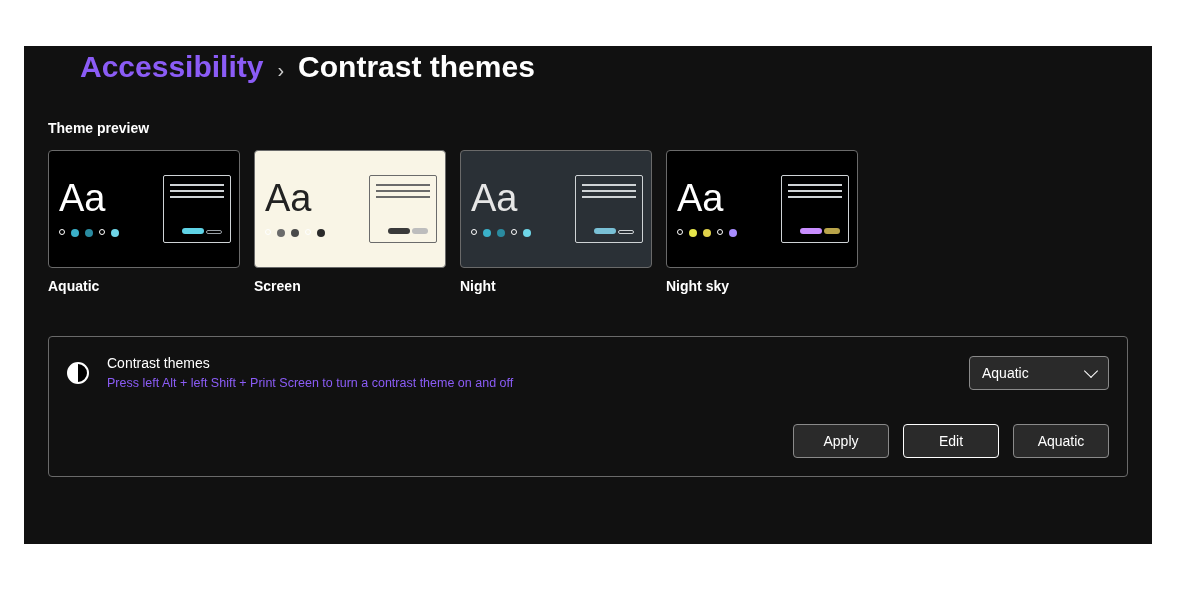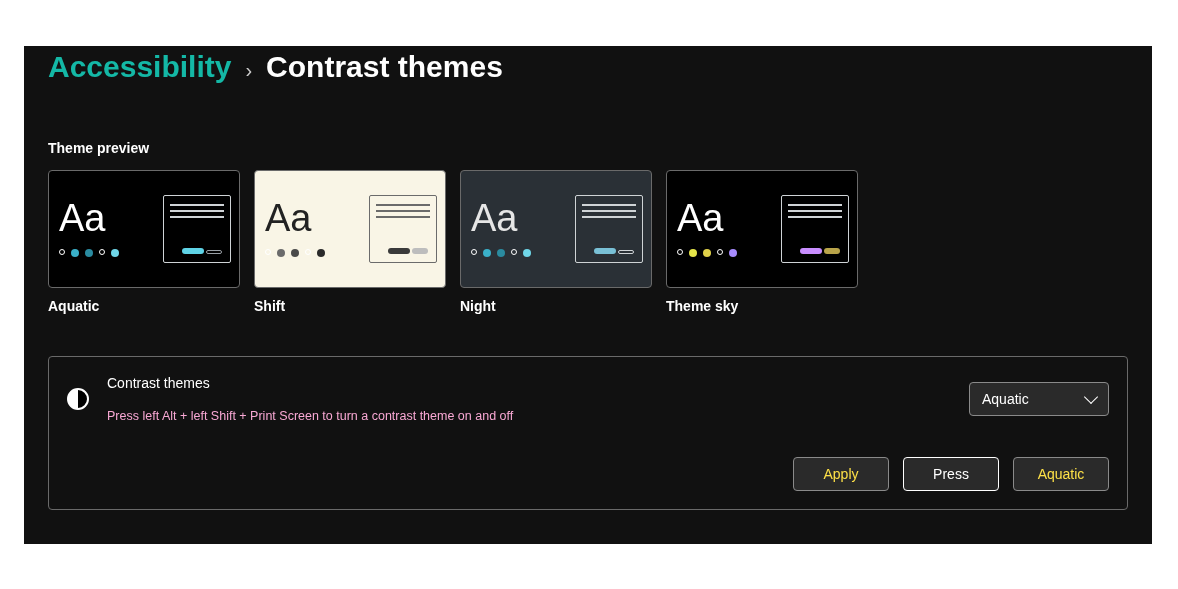--- a/index.html
+++ b/index.html
@@ -21,40 +21,41 @@
   }
   .breadcrumb {
     display: flex;
     align-items: baseline;
     gap: 14px;
     padding-top: 4px;
   }
   .breadcrumb-parent {
     font-size: 30px;
     font-weight: 600;
-    color: #14b8a6;
+    color: #8b5cf6;
     cursor: pointer;
+    margin-left: 32px;
   }
   .breadcrumb-sep {
     font-size: 20px;
     color: #cfcfcf;
     font-weight: 300;
   }
   .breadcrumb-current {
     font-size: 30px;
     font-weight: 600;
     color: #ffffff;
   }
   .subtitle {
     margin-top: 26px;
     font-size: 14px;
     color: #e6e6e6;
   }
   .section-label {
-    margin-top: 56px;
+    margin-top: 36px;
     font-size: 14px;
     font-weight: 600;
   }
   .previews {
     display: flex;
     gap: 14px;
     margin-top: 14px;
   }
   .preview-item { display: flex; flex-direction: column; gap: 10px; }
   .preview-card {
@@ -140,21 +141,21 @@
     gap: 18px;
   }
   .contrast-icon {
     width: 22px; height: 22px; flex-shrink:0;
     border-radius: 50%;
     background: linear-gradient(90deg,#fff 50%,#000 50%);
     border: 2px solid #fff;
   }
   .settings-text { flex: 1; }
   .settings-title { font-size: 14px; }
-  .settings-sub { font-size: 12.5px; color:#f9a8d4; margin-top:18px; }
+  .settings-sub { font-size: 12.5px; color:#8b5cf6; margin-top:5px; }
   .dropdown {
     width: 140px;
     height: 34px;
     border: 1px solid #8a8a8a;
     border-radius: 4px;
     background: #2a2a2a;
     color:#fff;
     display:flex; align-items:center; justify-content:space-between;
     padding: 0 12px;
     font-size: 14px;
@@ -169,21 +170,21 @@
   }
   .button-row {
     display:flex; justify-content:flex-end; gap:14px; margin-top:34px;
   }
   .btn {
     height: 34px;
     min-width: 96px;
     border: 1px solid #8a8a8a;
     border-radius: 4px;
     background: #2a2a2a;
-    color:#fde047;
+    color:#ffffff;
     font-size:14px;
     cursor:pointer;
   }
   .btn.primary { color:#fff; border-color:#fff; }
 </style>
 </head>
 <body>
 
 <div class="panel">
 
@@ -228,21 +229,21 @@
             <span class="dot" style="background: rgb(42, 42, 42);"></span>
           </div>
           <div class="mini-window">
             <div class="bar b1"></div>
             <div class="bar b2"></div>
             <div class="bar b3"></div>
             <div class="pill pill1"></div>
             <div class="pill pill2"></div>
           </div>
         </div>
-        <div class="preview-label">Shift</div>
+        <div class="preview-label">Screen</div>
       </div>
       <div class="preview-item">
         <div class="preview-card th-dusk">
           <div class="preview-aa">Aa</div>
           <div class="preview-dots">
             <span class="dot hollow" style="color: rgb(255, 255, 255);"></span>
             <span class="dot" style="background: rgb(58, 176, 201);"></span>
             <span class="dot" style="background: rgb(42, 139, 160);"></span>
             <span class="dot hollow" style="color: rgb(255, 255, 255);"></span>
             <span class="dot" style="background: rgb(111, 214, 232);"></span>
@@ -268,36 +269,36 @@
             <span class="dot" style="background: rgb(168, 140, 255);"></span>
           </div>
           <div class="mini-window">
             <div class="bar b1"></div>
             <div class="bar b2"></div>
             <div class="bar b3"></div>
             <div class="pill pill1"></div>
             <div class="pill pill2"></div>
           </div>
         </div>
-        <div class="preview-label">Theme sky</div>
+        <div class="preview-label">Night sky</div>
       </div>
     </div>
 
   <div class="settings-box">
     <div class="settings-row">
       <div class="contrast-icon"></div>
       <div class="settings-text">
         <div class="settings-title">Contrast themes</div>
         <div class="settings-sub">Press left Alt + left Shift + Print Screen to turn a contrast theme on and off</div>
       </div>
       <div class="dropdown">
         <span>Aquatic</span>
         <span class="chevron"></span>
       </div>
     </div>
     <div class="button-row">
       <button class="btn">Apply</button>
-      <button class="btn primary">Press</button>
+      <button class="btn primary">Edit</button>
       <button class="btn">Aquatic</button>
     </div>
   </div>
 
 </div>
 
 </body></html>

